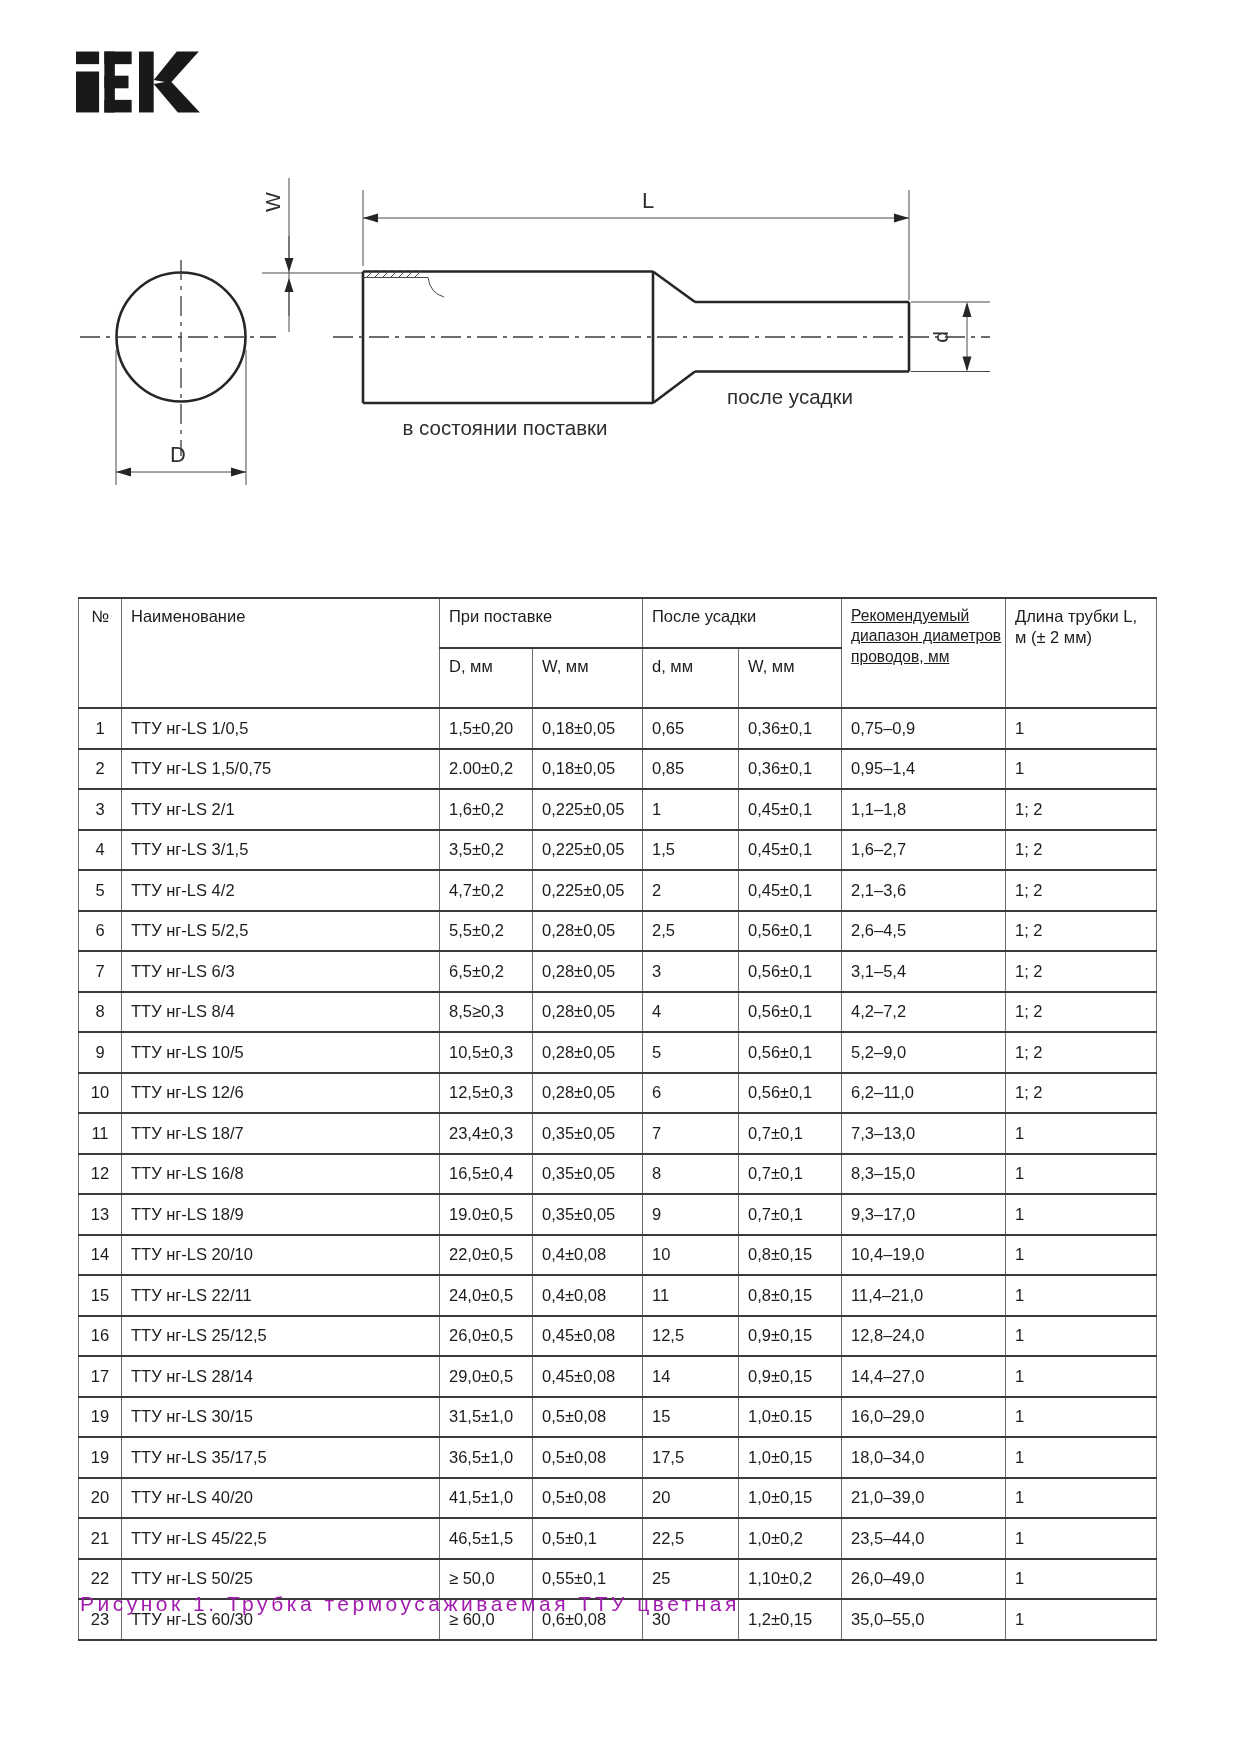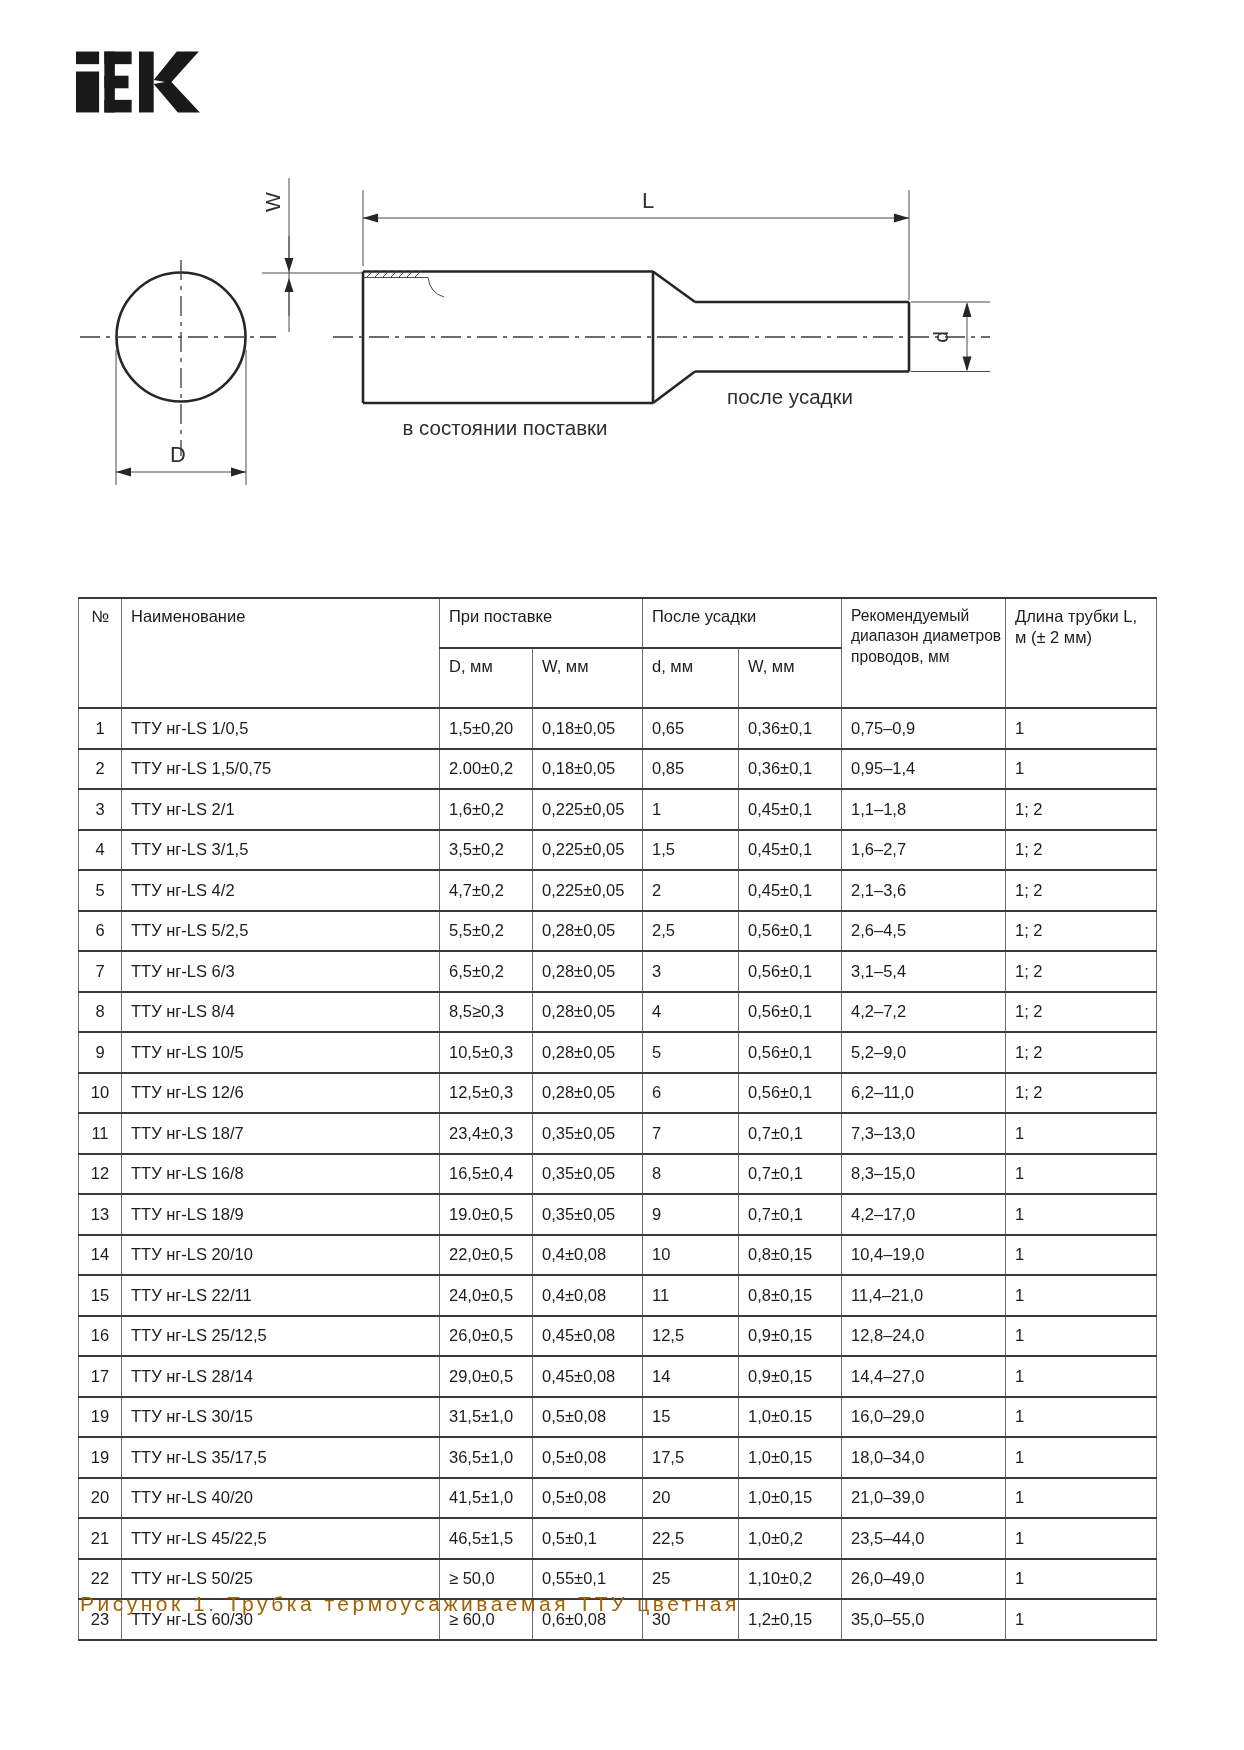--- a/index.html
+++ b/index.html
@@ -24,24 +24,24 @@
     border-top:2px solid #3b3b3b;border-bottom:2px solid #3b3b3b;
     border-left:1.5px solid #6e6e6e;border-right:1.5px solid #6e6e6e;
     font-weight:400;font-size:16.5px;text-align:left;
     padding:2px 4px 2px 9px;color:#1c1c1c;
   }
   .dtable td{vertical-align:middle;white-space:nowrap;height:34.5px;}
   .dtable th{vertical-align:top;padding-top:7px;line-height:1.3;white-space:normal;}
   .dtable tr.h1{height:50px;}
   .dtable tr.h2{height:60px;}
   .dtable .c-num{text-align:center;padding-left:2px;padding-right:2px;}
-  .dtable th.th-range{font-size:15.6px;padding-right:1px;}
+  .dtable th.th-range{font-size:15.6px;padding-right:1px;text-decoration:underline;}
   .caption{
     position:absolute;left:80px;top:1592px;
-    font-size:21px;letter-spacing:3.5px;color:#a16207;white-space:nowrap;
+    font-size:21px;letter-spacing:3.5px;color:#a21caf;white-space:nowrap;
   }
 </style>
 </head>
 <body>
 
 <div class="page">
 
   <svg class="logo-svg" width="126" height="64" viewBox="0 0 120 60" aria-hidden="true">
     <g fill="#191919">
       <rect x="0" y="1" width="22" height="12"></rect>
@@ -249,21 +249,21 @@
           <td>8,3–15,0</td>
           <td>1</td>
         </tr>
         <tr>
           <td class="c-num">13</td>
           <td>ТТУ нг-LS 18/9</td>
           <td>19.0±0,5</td>
           <td>0,35±0,05</td>
           <td>9</td>
           <td>0,7±0,1</td>
-          <td>4,2–17,0</td>
+          <td>9,3–17,0</td>
           <td>1</td>
         </tr>
         <tr>
           <td class="c-num">14</td>
           <td>ТТУ нг-LS 20/10</td>
           <td>22,0±0,5</td>
           <td>0,4±0,08</td>
           <td>10</td>
           <td>0,8±0,15</td>
           <td>10,4–19,0</td>

